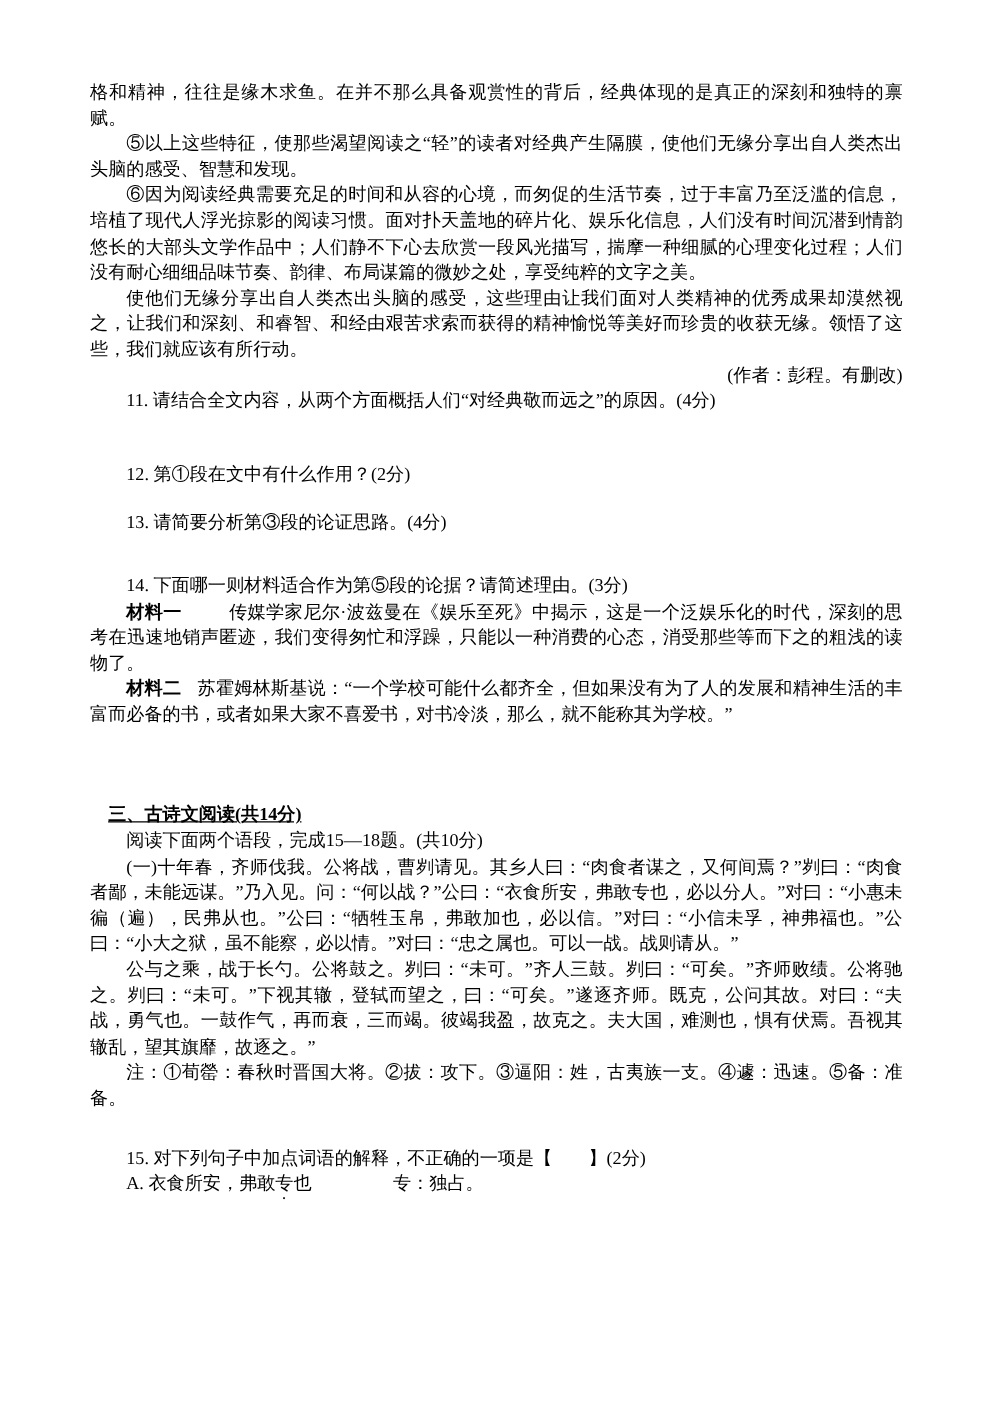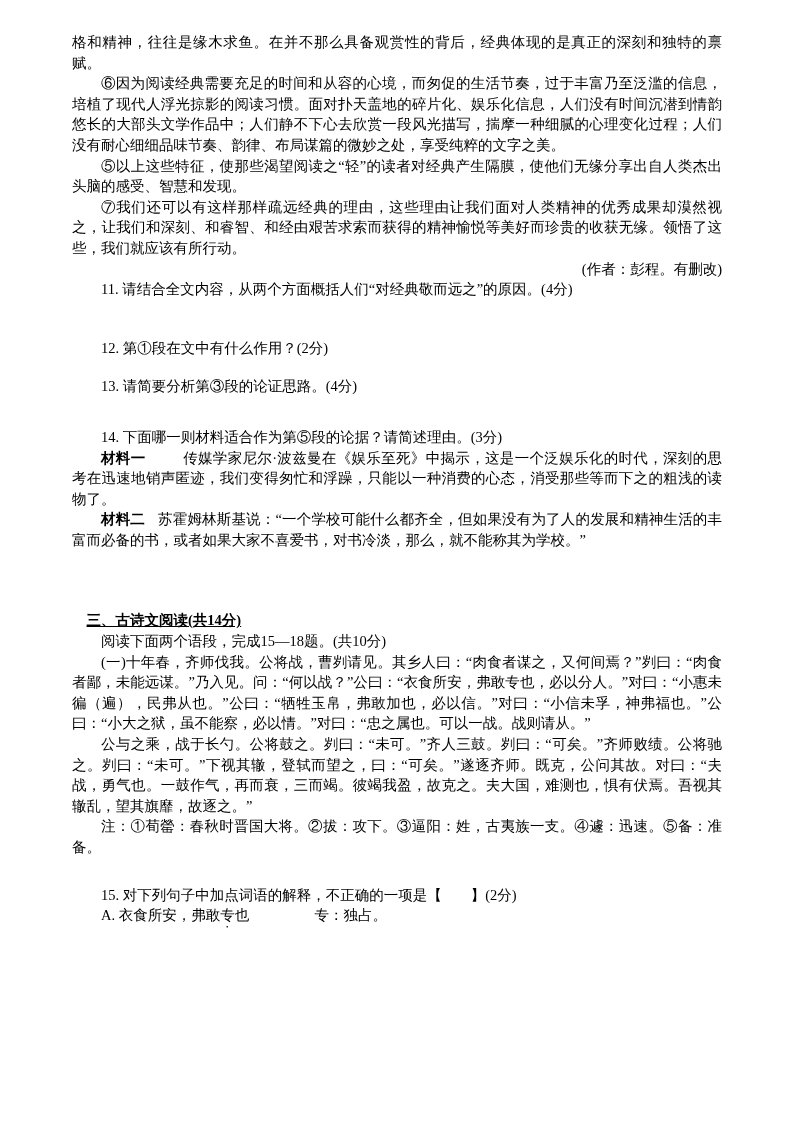--- a/index.html
+++ b/index.html
@@ -1,21 +1,21 @@
 <!DOCTYPE html>
 <html><head>
 <meta charset="utf-8">
 <style>
   html, body { margin: 0; padding: 0; background: #ffffff; }
   .page {
     position: relative;
     width: 794px;
     height: 1123px;
     box-sizing: border-box;
-    padding: 32px 72px 0 72px;
+    padding: 64px 72px 0 72px;
     background: #ffffff;
     color: #000000;
     font-family: "Liberation Serif", "DejaVu Serif", serif;
     font-size: 14.5px;
     line-height: 20.6px;
     text-align: justify;
     overflow: hidden;
   }
   p { margin: 0; }
   .ind  { text-indent: 2em; }
@@ -37,23 +37,23 @@
     text-emphasis-position: under left;
   }
 </style>
 </head>
 <body>
 
 <div class="page">
 
   <section>
     <p>格和精神，往往是缘木求鱼。在并不那么具备观赏性的背后，经典体现的是真正的深刻和独特的禀赋。</p>
+    <p class="ind">⑤以上这些特征，使那些渴望阅读之“轻”的读者对经典产生隔膜，使他们无缘分享出自人类杰出头脑的感受、智慧和发现。</p>
     <p class="ind">⑥因为阅读经典需要充足的时间和从容的心境，而匆促的生活节奏，过于丰富乃至泛滥的信息，培植了现代人浮光掠影的阅读习惯。面对扑天盖地的碎片化、娱乐化信息，人们没有时间沉潜到情韵悠长的大部头文学作品中；人们静不下心去欣赏一段风光描写，揣摩一种细腻的心理变化过程；人们没有耐心细细品味节奏、韵律、布局谋篇的微妙之处，享受纯粹的文字之美。</p>
-    <p class="ind">⑤以上这些特征，使那些渴望阅读之“轻”的读者对经典产生隔膜，使他们无缘分享出自人类杰出头脑的感受、智慧和发现。</p>
-    <p class="ind">⑦我们还可以有这样那样疏远经典的理由，这些理由让我们面对人类精神的优秀成果却漠然视之，让我们和深刻、和睿智、和经由艰苦求索而获得的精神愉悦等美好而珍贵的收获无缘。领悟了这些，我们就应该有所行动。</p>
+    <p class="ind">使他们无缘分享出自人类杰出头脑的感受，这些理由让我们面对人类精神的优秀成果却漠然视之，让我们和深刻、和睿智、和经由艰苦求索而获得的精神愉悦等美好而珍贵的收获无缘。领悟了这些，我们就应该有所行动。</p>
     <p class="right">(作者：彭程。有删改)</p>
     <p class="ind sp-38">11. 请结合全文内容，从两个方面概括人们“对经典敬而远之”的原因。(4分)</p>
     <p class="ind sp-18">12. 第①段在文中有什么作用？(2分)</p>
     <p class="ind sp-30">13. 请简要分析第③段的论证思路。(4分)</p>
     <p class="ind">14. 下面哪一则材料适合作为第⑤段的论据？请简述理由。(3分)</p>
     <p class="ind"><span class="bold gap-wide">材料一</span><span>传媒学家尼尔·波兹曼在《娱乐至死》中揭示，这是一个泛娱乐化的时代，深刻的思考在迅速地销声匿迹，我们变得匆忙和浮躁，只能以一种消费的心态，消受那些等而下之的粗浅的读物了。</span></p>
     <p class="ind sp-60"><span class="bold gap-narrow">材料二</span><span>苏霍姆林斯基说：“一个学校可能什么都齐全，但如果没有为了人的发展和精神生活的丰富而必备的书，或者如果大家不喜爱书，对书冷淡，那么，就不能称其为学校。”</span></p>
   </section>
 
   <section>

